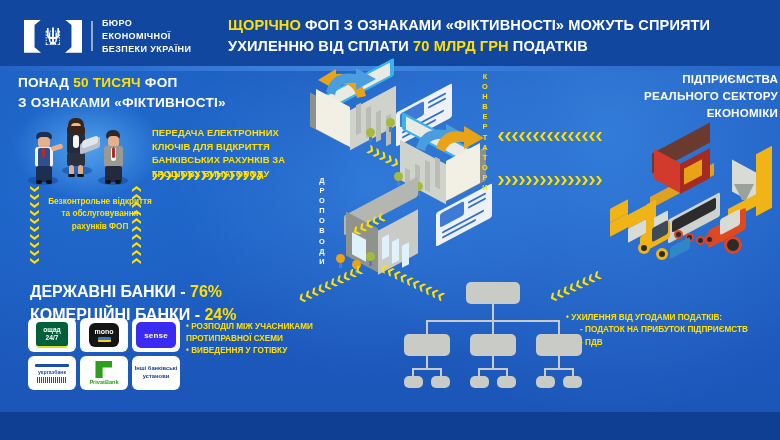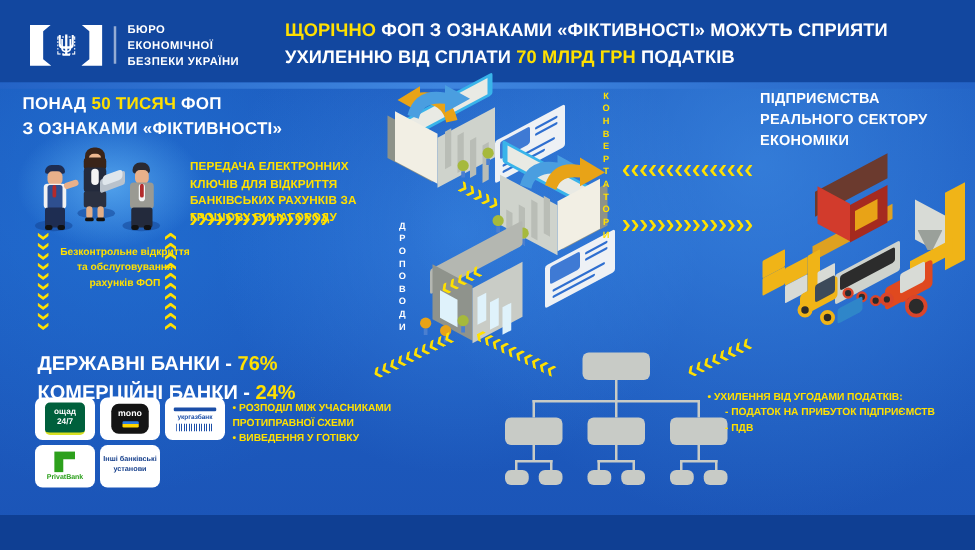--- a/index.html
+++ b/index.html
@@ -45,21 +45,21 @@
   .t-uncontrolled{position:absolute;left:44px;top:196px;width:112px;color:#ffe000;
     font-size:8.2px;font-weight:bold;line-height:1.5;text-align:center;}
 
   .t-banks{position:absolute;left:30px;top:281px;width:280px;color:#fff;
     font-size:16px;font-weight:bold;line-height:1.42;}
 
   .t-cash{position:absolute;left:186px;top:321px;width:132px;color:#ffe000;
     font-size:8.2px;font-weight:bold;line-height:1.46;}
 
   .t-right-title{position:absolute;left:608px;top:71px;width:170px;color:#fff;
-    font-size:11.6px;font-weight:bold;line-height:1.45;letter-spacing:.2px;}
+    font-size:11.6px;font-weight:bold;line-height:1.45;letter-spacing:.2px;text-align:right;}
 
   .t-transfer{position:absolute;left:498px;top:142px;width:160px;color:#ffe000;
     font-size:8.2px;font-weight:bold;line-height:1.5;}
 
   .t-evasion{position:absolute;left:566px;top:312px;width:200px;color:#ffe000;
     font-size:8.2px;font-weight:bold;line-height:1.5;}
   .t-evasion .sub{padding-left:14px;}
 
   .vert{position:absolute;writing-mode:vertical-rl;text-orientation:upright;
     font-size:7.4px;font-weight:bold;letter-spacing:1.1px;line-height:1;}
@@ -318,20 +318,24 @@
         <span>24/7</span>
       </div>
     </div>
     <div class="bank">
       <div class="b-mono">
         <span>mono</span>
         <i></i>
       </div>
     </div>
     <div class="bank">
+      <div class="b-sense-bg"></div>
+      <div class="b-sense"><span>sense</span></div>
+    </div>
+    <div class="bank">
       <div class="b-ukrgas">
         <div class="bar"></div>
         <div class="nm">укргазбанк</div>
         <div class="bar2"></div>
       </div>
     </div>
     <div class="bank">
       <div class="b-privat">
         <div class="mark"></div>
         <div class="nm">PrivatBank</div>

